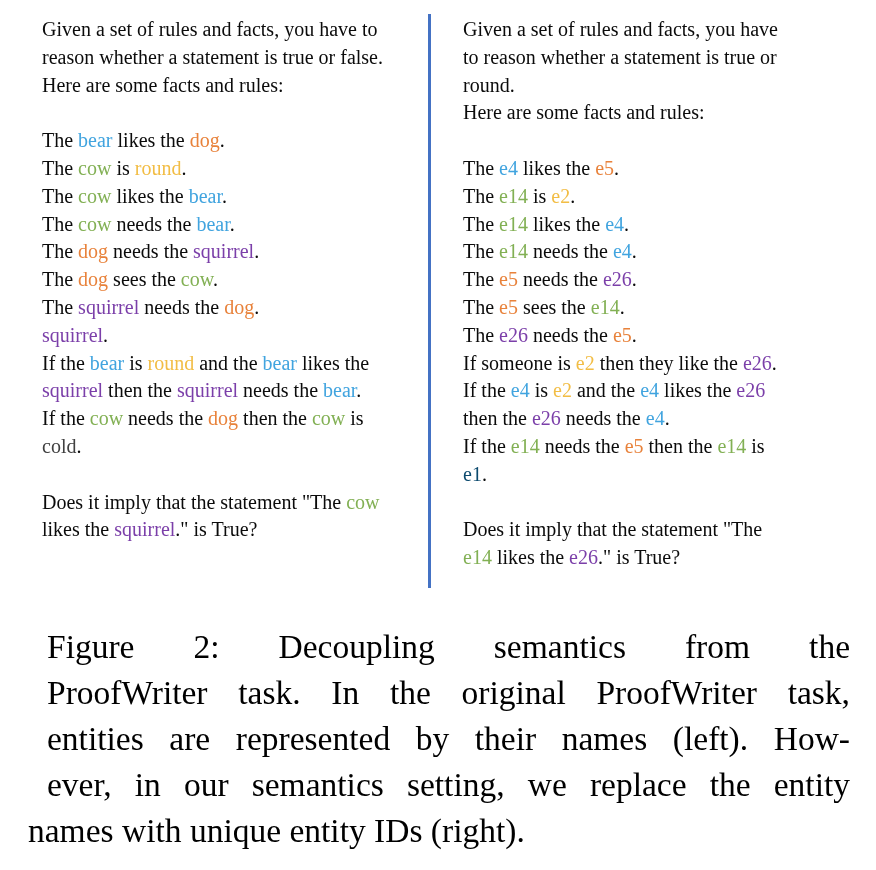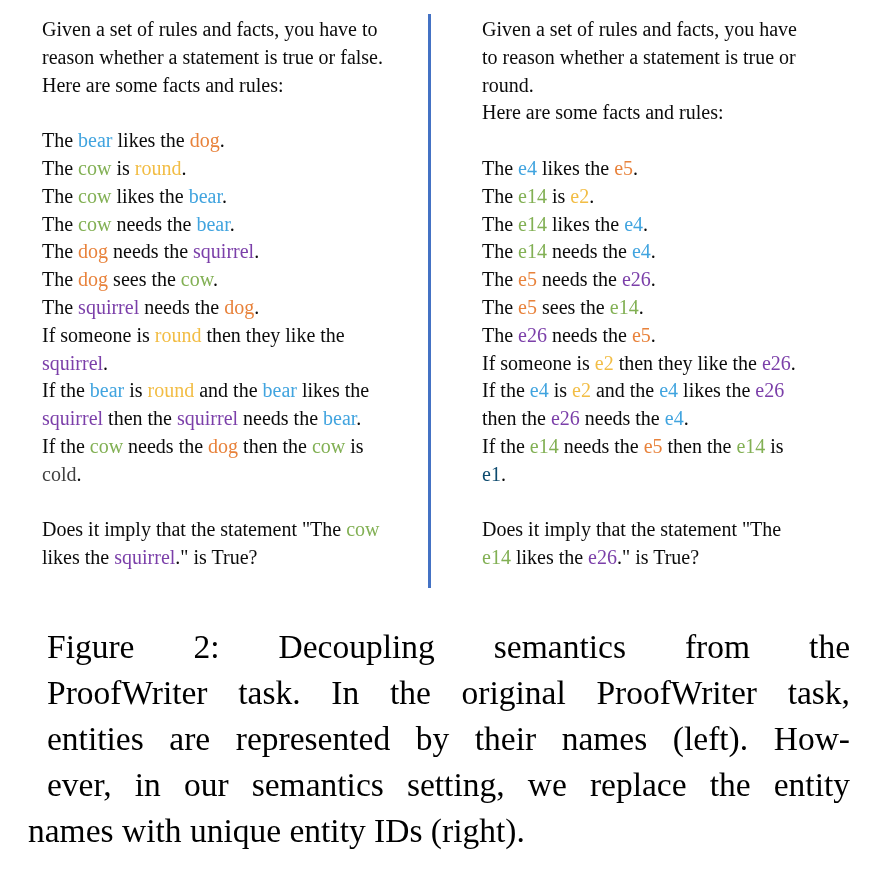--- a/index.html
+++ b/index.html
@@ -16,21 +16,21 @@
     color: #0b0b0b;
   }
   .panel {
     position: absolute;
     top: 16px;
     font-size: 20px;
     line-height: 27.8px;
     white-space: nowrap;
   }
   #left-col  { left: 30px;  }
-  #right-col { left: 470px; }
+  #right-col { left: 451px; }
   .line { min-height: 27.8px; margin-left: 12px; }
   .divider {
     position: absolute;
     left: 428px;
     top: 14px;
     width: 3px;
     height: 574px;
     background: #4472C4;
   }
   .caption {
@@ -56,21 +56,20 @@
     <div class="line"><span>reason whether a statement is true or false.</span></div>
     <div class="line"><span>Here are some facts and rules:</span></div>
     <div class="line"></div>
     <div class="line"><span>The </span><span style="color: rgb(65, 164, 223);">bear</span><span> likes the </span><span style="color: rgb(232, 130, 59);">dog</span><span>.</span></div>
     <div class="line"><span>The </span><span style="color: rgb(130, 176, 84);">cow</span><span> is </span><span style="color: rgb(242, 189, 69);">round</span><span>.</span></div>
     <div class="line"><span>The </span><span style="color: rgb(130, 176, 84);">cow</span><span> likes the </span><span style="color: rgb(65, 164, 223);">bear</span><span>.</span></div>
     <div class="line"><span>The </span><span style="color: rgb(130, 176, 84);">cow</span><span> needs the </span><span style="color: rgb(65, 164, 223);">bear</span><span>.</span></div>
     <div class="line"><span>The </span><span style="color: rgb(232, 130, 59);">dog</span><span> needs the </span><span style="color: rgb(123, 63, 169);">squirrel</span><span>.</span></div>
     <div class="line"><span>The </span><span style="color: rgb(232, 130, 59);">dog</span><span> sees the </span><span style="color: rgb(130, 176, 84);">cow</span><span>.</span></div>
     <div class="line"><span>The </span><span style="color: rgb(123, 63, 169);">squirrel</span><span> needs the </span><span style="color: rgb(232, 130, 59);">dog</span><span>.</span></div>
-    <div class="line"><span>If someone is </span><span style="color: rgb(242, 189, 69);">round</span><span> then they like the</span></div>
     <div class="line"><span style="color: rgb(123, 63, 169);">squirrel</span><span>.</span></div>
     <div class="line"><span>If the </span><span style="color: rgb(65, 164, 223);">bear</span><span> is </span><span style="color: rgb(242, 189, 69);">round</span><span> and the </span><span style="color: rgb(65, 164, 223);">bear</span><span> likes the</span></div>
     <div class="line"><span style="color: rgb(123, 63, 169);">squirrel</span><span> then the </span><span style="color: rgb(123, 63, 169);">squirrel</span><span> needs the </span><span style="color: rgb(65, 164, 223);">bear</span><span>.</span></div>
     <div class="line"><span>If the </span><span style="color: rgb(130, 176, 84);">cow</span><span> needs the </span><span style="color: rgb(232, 130, 59);">dog</span><span> then the </span><span style="color: rgb(130, 176, 84);">cow</span><span> is</span></div>
     <div class="line"><span style="color: #404040;">cold</span><span>.</span></div>
     <div class="line"></div>
     <div class="line"><span>Does it imply that the statement "The </span><span style="color: rgb(130, 176, 84);">cow</span></div>
     <div class="line"><span>likes the </span><span style="color: rgb(123, 63, 169);">squirrel</span><span>." is True?</span></div>
   </div>
 

